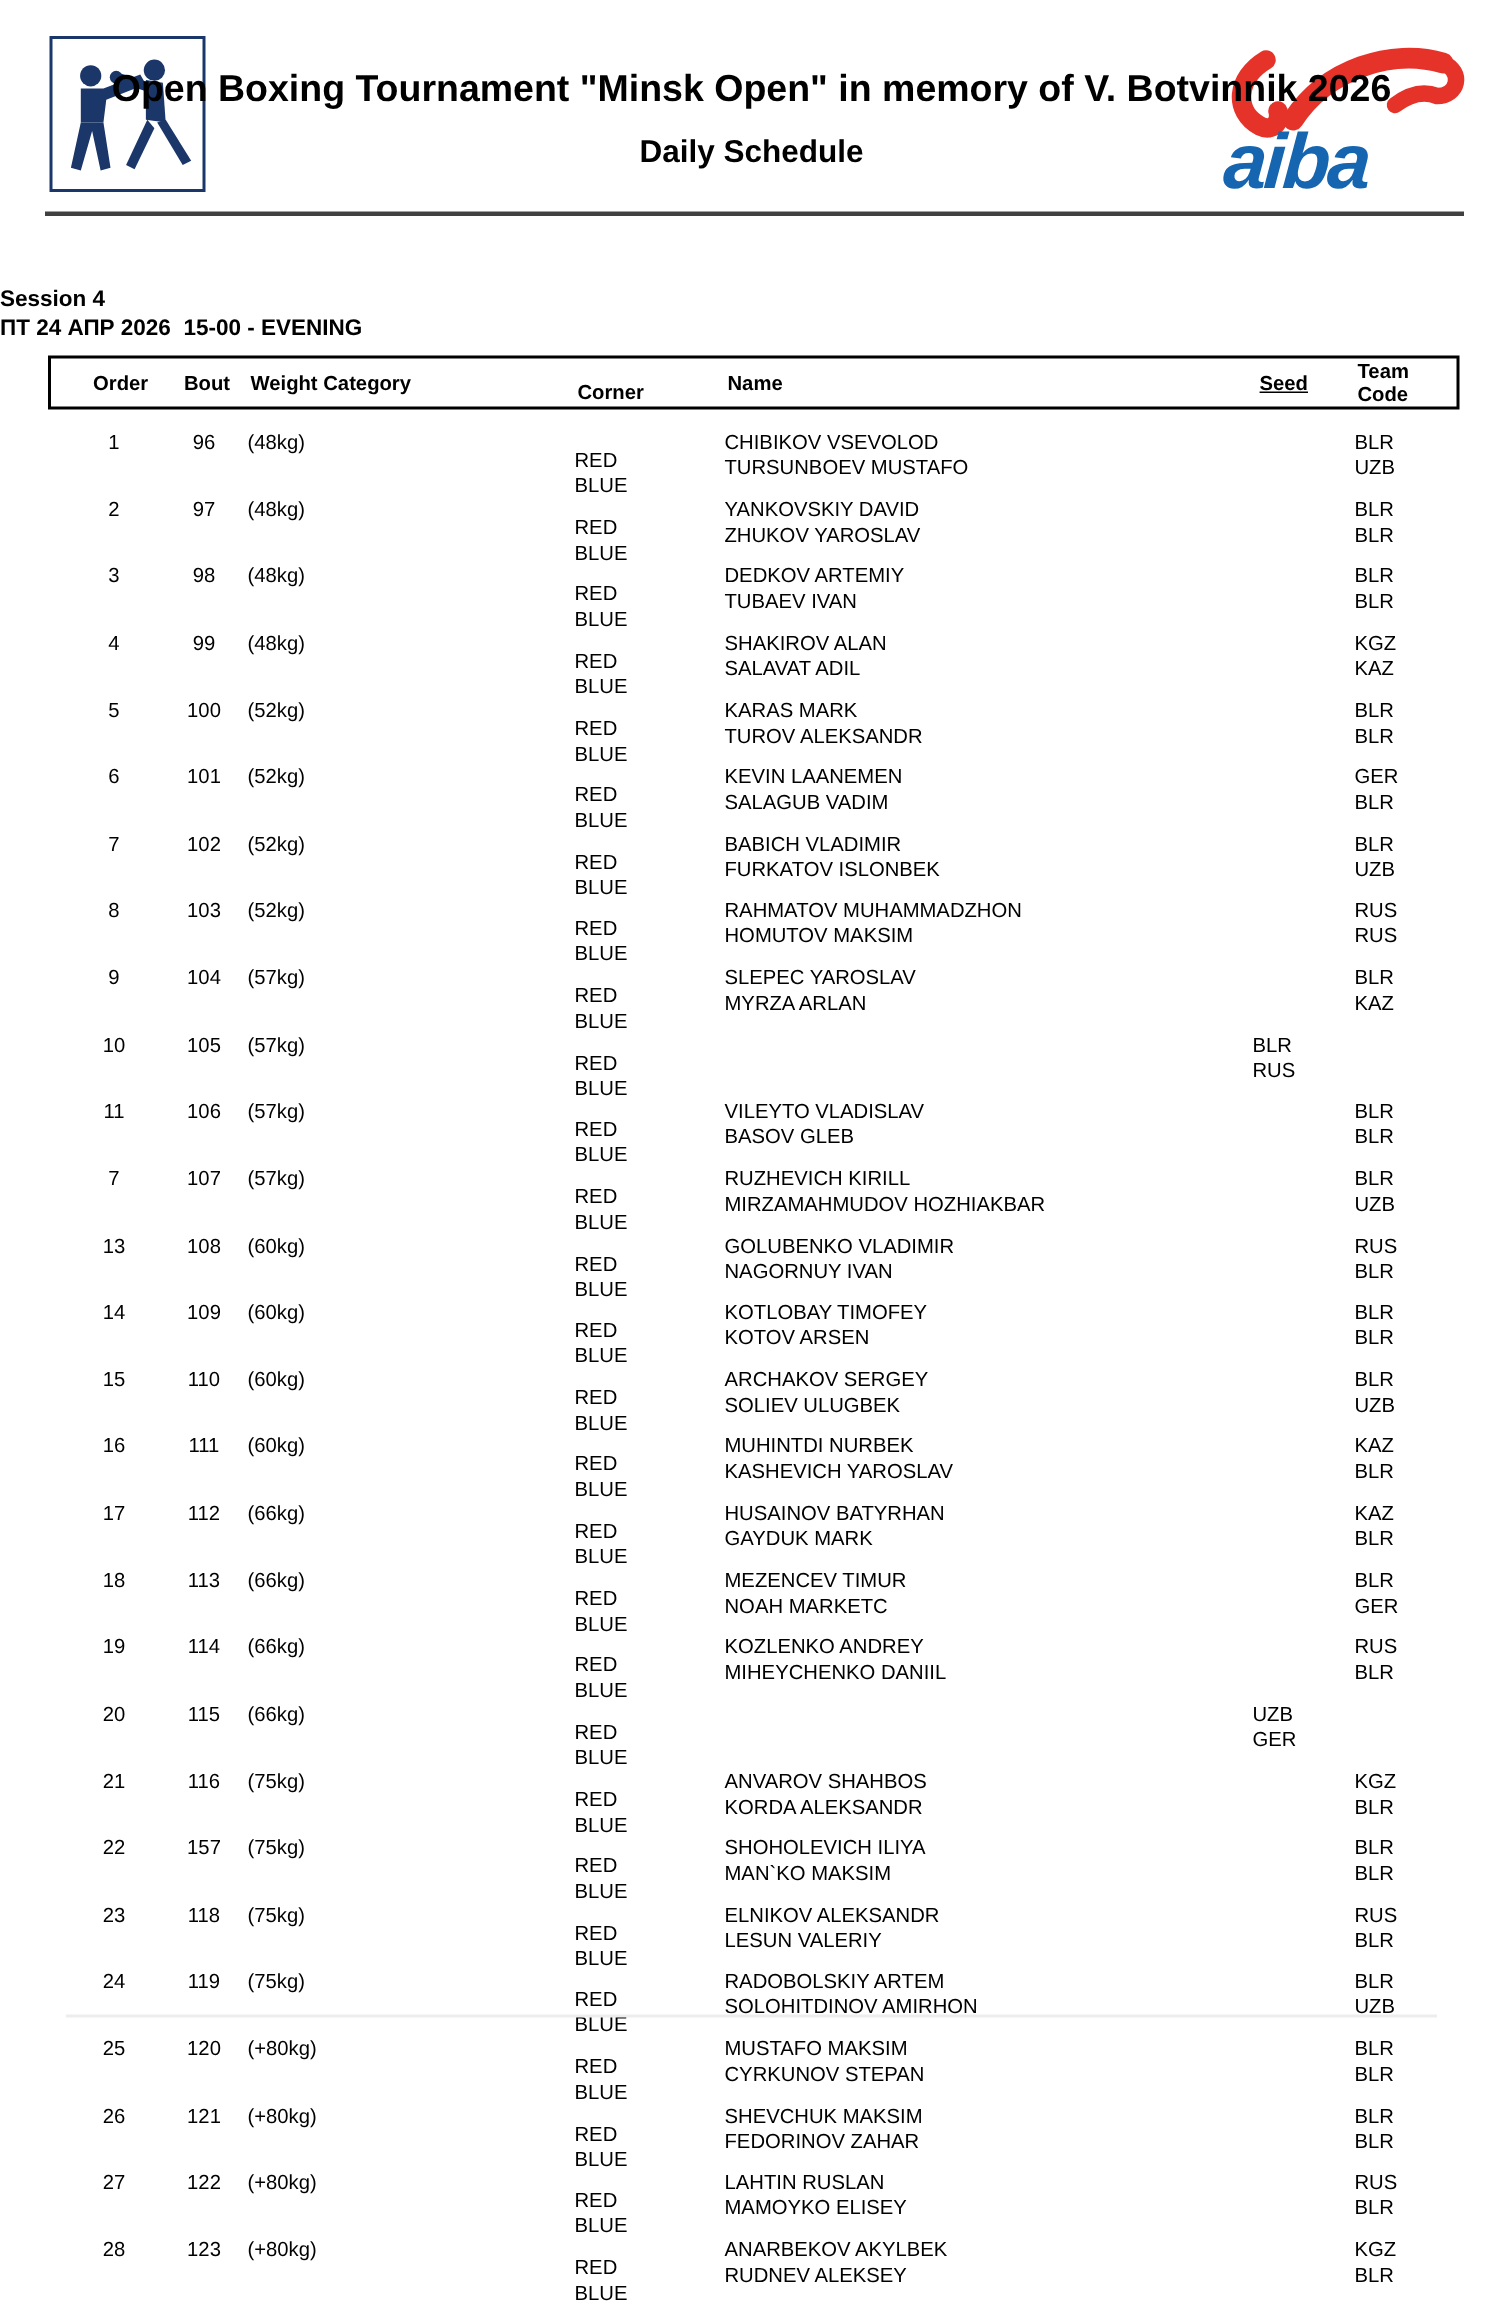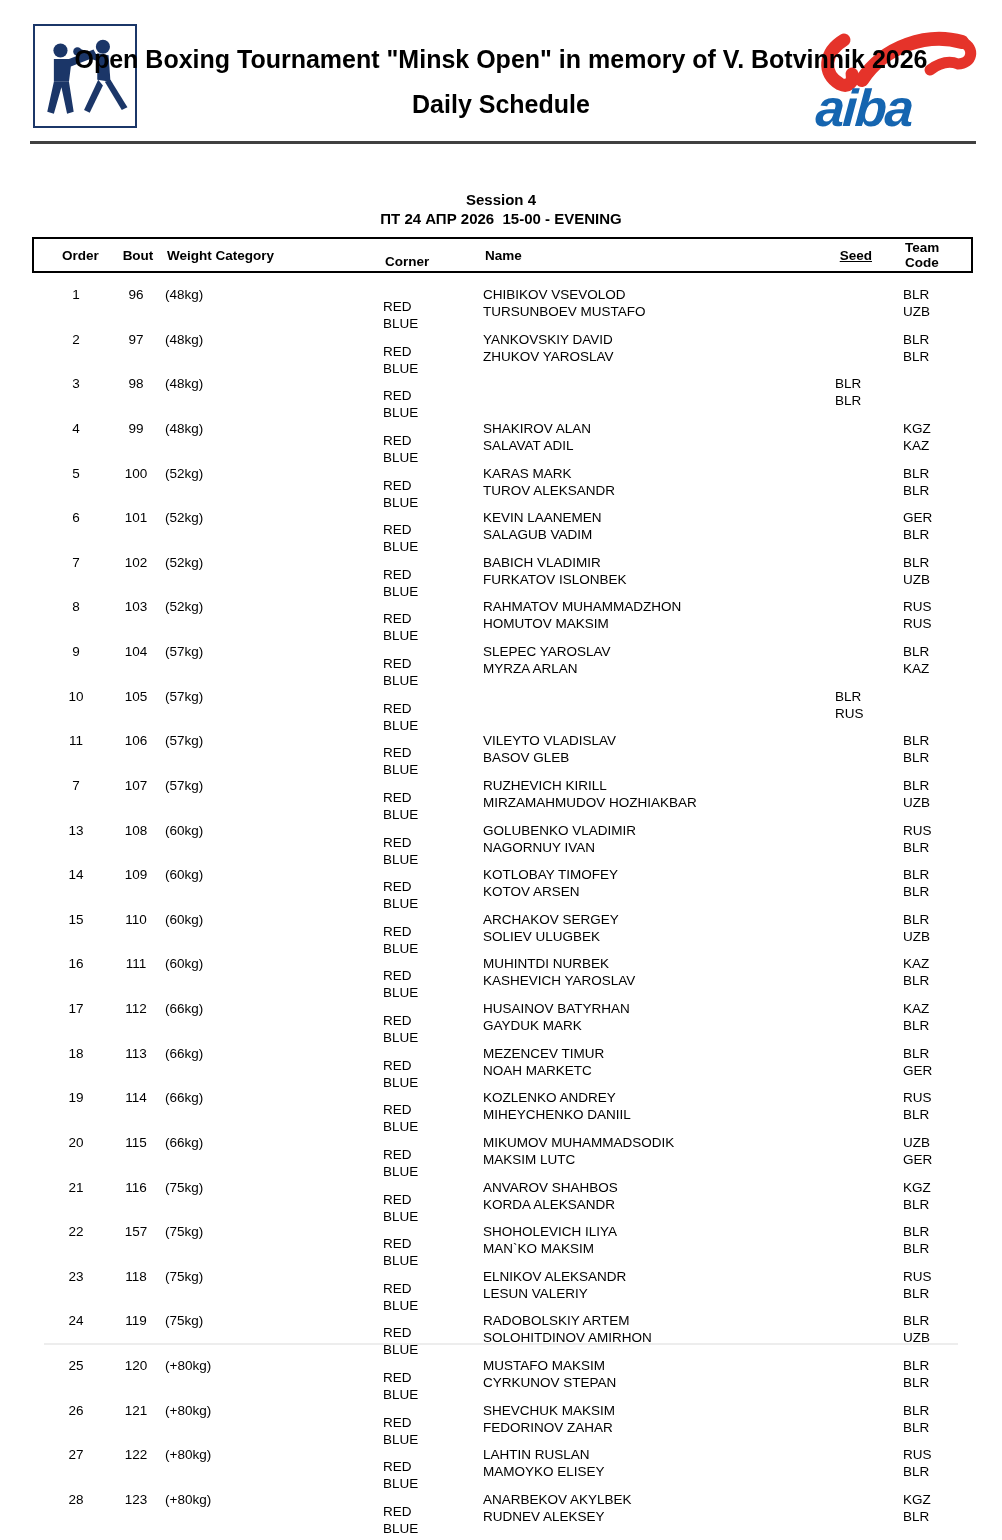--- a/index.html
+++ b/index.html
@@ -6,30 +6,30 @@
   .page{position:relative;width:1002px;height:1540px;background:#ffffff;overflow:hidden;
         font-family:"Liberation Sans","DejaVu Sans",sans-serif;color:#000;}
 
   
   .logo-box{position:absolute;left:33px;top:24px;width:104px;height:104px;
             border:2px solid #1b3668;box-sizing:border-box;background:#fff;z-index:1;}
   .logo-box svg{display:block;width:100%;height:100%;}
   .title{position:absolute;top:44px;left:0;width:1002px;text-align:center;
          font-size:25px;line-height:30px;font-weight:bold;z-index:5;white-space:nowrap;}
   .subtitle{position:absolute;top:90px;left:0;width:1002px;text-align:center;
-            font-size:25px;font-weight:bold;z-index:5;}
+            font-size:21px;font-weight:bold;z-index:5;}
   .aiba{position:absolute;top:24px;right:14px;width:178px;height:102px;z-index:1;}
   .aiba svg{position:absolute;left:0;top:0;width:178px;height:102px;}
   .aiba-word{position:absolute;left:6px;bottom:-8px;font-size:52px;font-weight:bold;
              font-style:italic;letter-spacing:-2px;color:#1565b0;transform:skewX(-4deg);
              line-height:1;}
   .divider{position:absolute;top:141px;left:30px;width:946px;height:3px;background:#404040;}
 
   
-  .session{position:absolute;top:190px;left:0;width:1002px;text-align:center;
+  .session{position:absolute;top:190px;left:0;width:1002px;
            font-size:15px;font-weight:bold;line-height:19px;}
   .session div{white-space:pre;}
 
   
   .thead{position:absolute;top:237px;left:32px;width:941px;height:36px;
          border:2px solid #000;box-sizing:border-box;display:grid;
          grid-template-columns:60px 60px 230px 100px 320px 68px 1fr;
          align-items:center;font-size:13.5px;font-weight:bold;}
   .tbody{position:absolute;top:285px;left:32px;width:941px;}
   .bout{display:grid;grid-template-columns:60px 60px 230px 100px 320px 68px 1fr;
@@ -145,20 +145,24 @@
         </div>
       </div>
       <div class="bout">
         <div class="c center">3</div>
         <div class="c center">98</div>
         <div class="c weight">(48kg)</div>
         <div class="c corner">
           <div>RED</div>
           <div>BLUE</div>
         </div>
+        <div class="c names">
+          <div>DEDKOV ARTEMIY</div>
+          <div>TUBAEV IVAN</div>
+        </div>
         <div class="c seed">
           <div></div>
           <div></div>
         </div>
         <div class="c team">
           <div>BLR</div>
           <div>BLR</div>
         </div>
       </div>
       <div class="bout">
@@ -494,24 +498,20 @@
         </div>
       </div>
       <div class="bout">
         <div class="c center">20</div>
         <div class="c center">115</div>
         <div class="c weight">(66kg)</div>
         <div class="c corner">
           <div>RED</div>
           <div>BLUE</div>
         </div>
-        <div class="c names">
-          <div>MIKUMOV MUHAMMADSODIK</div>
-          <div>MAKSIM LUTC</div>
-        </div>
         <div class="c seed">
           <div></div>
           <div></div>
         </div>
         <div class="c team">
           <div>UZB</div>
           <div>GER</div>
         </div>
       </div>
       <div class="bout">

